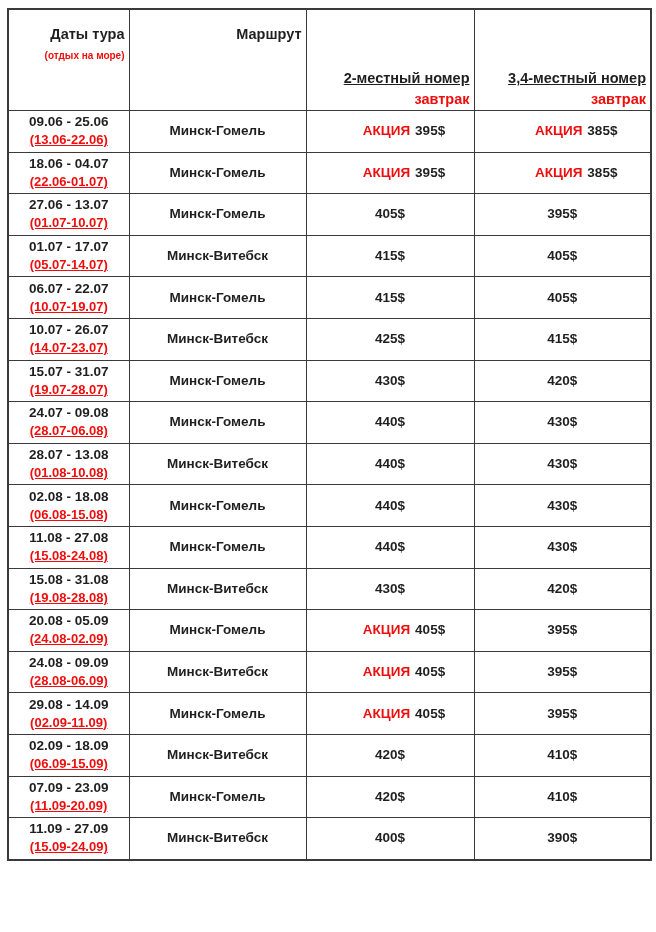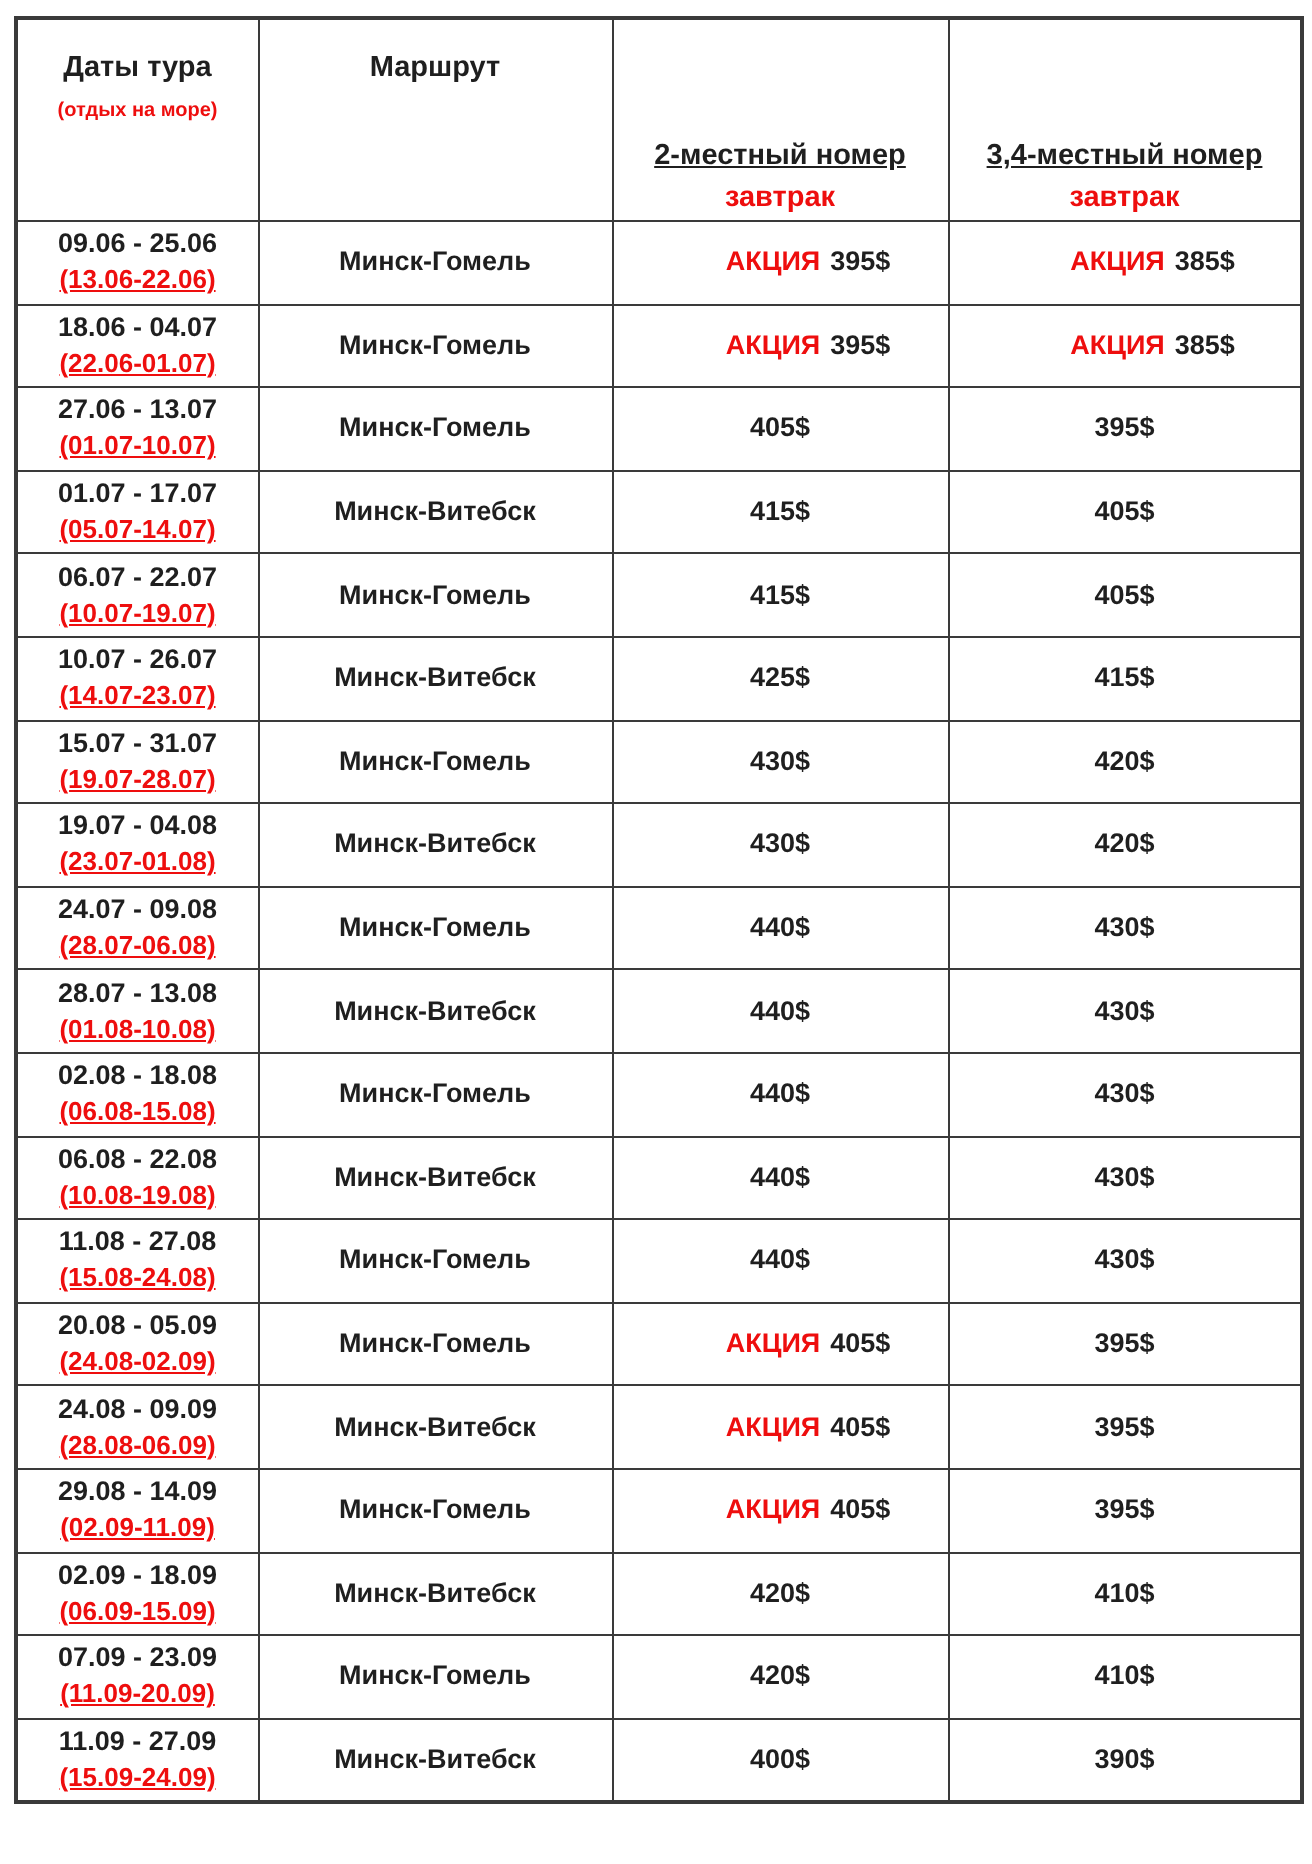--- a/index.html
+++ b/index.html
@@ -32,20 +32,21 @@
     font-weight:700;
     padding:0 4px;
     overflow:hidden;
   }
   thead th{
     height:80px;
     vertical-align:top;
     padding-top:14px;
     font-size:14.5px;
     line-height:21px;
+    text-align:right;
   }
   tbody td{
     height:40.6px;
     font-size:13.5px;
     line-height:18px;
   }
   .red{color:var(--red);}
   .u{text-decoration:underline;margin-top:44px;}
   .hdr-sub{font-size:10px;}
   .sea{font-size:13px;text-decoration:underline;}
@@ -144,29 +145,20 @@
   <tr>
     <td>
       <div>15.07 - 31.07</div>
       <div class="red sea">(19.07-28.07)</div>
     </td>
     <td>Минск-Гомель</td>
     <td><span class="red promo"></span><span>430$</span></td>
     <td><span class="red promo"></span><span>420$</span></td>
   </tr>
 
-  <tr>
-    <td>
-      <div>19.07 - 04.08</div>
-      <div class="red sea">(23.07-01.08)</div>
-    </td>
-    <td>Минск-Витебск</td>
-    <td><span class="red promo"></span><span>430$</span></td>
-    <td><span class="red promo"></span><span>420$</span></td>
-  </tr>
 
   <tr>
     <td>
       <div>24.07 - 09.08</div>
       <div class="red sea">(28.07-06.08)</div>
     </td>
     <td>Минск-Гомель</td>
     <td><span class="red promo"></span><span>440$</span></td>
     <td><span class="red promo"></span><span>430$</span></td>
   </tr>
@@ -184,40 +176,40 @@
   <tr>
     <td>
       <div>02.08 - 18.08</div>
       <div class="red sea">(06.08-15.08)</div>
     </td>
     <td>Минск-Гомель</td>
     <td><span class="red promo"></span><span>440$</span></td>
     <td><span class="red promo"></span><span>430$</span></td>
   </tr>
 
-  <tr>
-    <td>
-      <div>06.08 - 22.08</div>
-      <div class="red sea">(10.08-19.08)</div>
-    </td>
-    <td>Минск-Витебск</td>
-    <td><span class="red promo"></span><span>440$</span></td>
-    <td><span class="red promo"></span><span>430$</span></td>
-  </tr>
 
   <tr>
     <td>
       <div>11.08 - 27.08</div>
       <div class="red sea">(15.08-24.08)</div>
     </td>
     <td>Минск-Гомель</td>
     <td><span class="red promo"></span><span>440$</span></td>
     <td><span class="red promo"></span><span>430$</span></td>
   </tr>
 
+  <tr>
+    <td>
+      <div>15.08 - 31.08</div>
+      <div class="red sea">(19.08-28.08)</div>
+    </td>
+    <td>Минск-Витебск</td>
+    <td><span class="red promo"></span><span>430$</span></td>
+    <td><span class="red promo"></span><span>420$</span></td>
+  </tr>
 
   <tr>
     <td>
       <div>20.08 - 05.09</div>
       <div class="red sea">(24.08-02.09)</div>
     </td>
     <td>Минск-Гомель</td>
     <td><span class="red promo">АКЦИЯ</span><span>405$</span></td>
     <td><span class="red promo"></span><span>395$</span></td>
   </tr>

